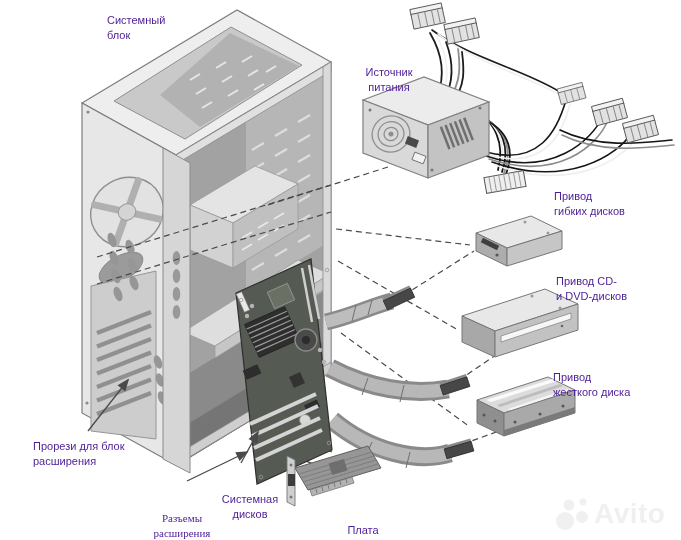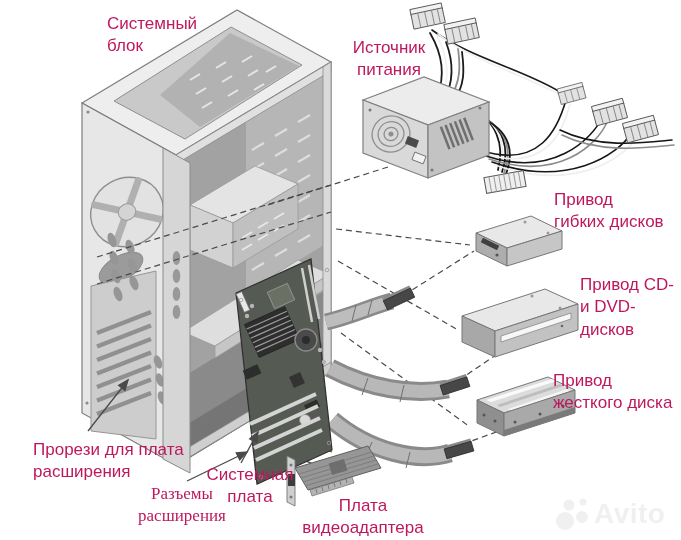--- a/index.html
+++ b/index.html
@@ -1,21 +1,21 @@
 <!DOCTYPE html>
 <html><head>
 <meta charset="utf-8">
 <style>
   html,body{margin:0;padding:0;background:#ffffff;}
   .stage{position:relative;width:681px;height:540px;background:#ffffff;overflow:hidden;
          font-family:"Liberation Sans",sans-serif;}
   .stage svg.art{position:absolute;left:0;top:0;}
-  .lbl{position:absolute;font-size:17px;line-height:1.32;color:#be185d;
+  .lbl{position:absolute;font-size:11px;line-height:1.32;color:#4c1d95;
        white-space:pre-line;letter-spacing:0px;}
-  .lbl.center{text-align:center;}
+  .lbl.center{text-align:center;margin-top:28px;}
   .watermark{position:absolute;left:552px;top:490px;width:128px;height:48px;
              color:#f0f0f0;display:flex;align-items:center;}
   .watermark .wm-text{font-weight:bold;font-size:28px;letter-spacing:0.5px;}
 </style>
 </head>
 <body>
 
 <div class="stage">
 
 <svg class="art" width="681" height="540" viewBox="0 0 681 540">
@@ -421,30 +421,30 @@
     <polygon points="0,0 -10,4 -10,-4" transform="translate(247,452) rotate(-25.8)"></polygon>
   </g>
 </svg>
 
   <div class="lbl" style="left:107px;top:13px;">Системный
 блок</div>
   <div class="lbl center" style="left:341px;top:37px;width:96px;">Источник
 питания</div>
   <div class="lbl" style="left:554px;top:189px;">Привод
 гибких дисков</div>
-  <div class="lbl" style="left:556px;top:274px;margin-left:24px;">Привод CD-
+  <div class="lbl" style="left:556px;top:274px;">Привод CD-
 и DVD-дисков</div>
   <div class="lbl" style="left:553px;top:370px;">Привод
 жесткого диска</div>
-  <div class="lbl" style="left:33px;top:439px;">Прорези для плата
+  <div class="lbl" style="left:33px;top:439px;">Прорези для блок
 расширения</div>
   <div class="lbl center" style="left:127px;top:483px;width:110px;font-family:Liberation Serif, serif;">Разъемы
 расширения</div>
   <div class="lbl center" style="left:203px;top:464px;width:94px;">Системная
-плата</div>
+дисков</div>
   <div class="lbl center" style="left:299px;top:495px;width:128px;">Плата
 видеоадаптера</div>
 
   <div class="watermark">
     <svg width="42" height="42" viewBox="0 0 42 42">
       <circle cx="17" cy="12" r="5.5" fill="#f0f0f0"></circle>
       <circle cx="31" cy="9" r="3.5" fill="#f0f0f0"></circle>
       <circle cx="13" cy="28" r="9" fill="#f0f0f0"></circle>
       <circle cx="30" cy="24" r="6" fill="#f0f0f0"></circle>
     </svg>

